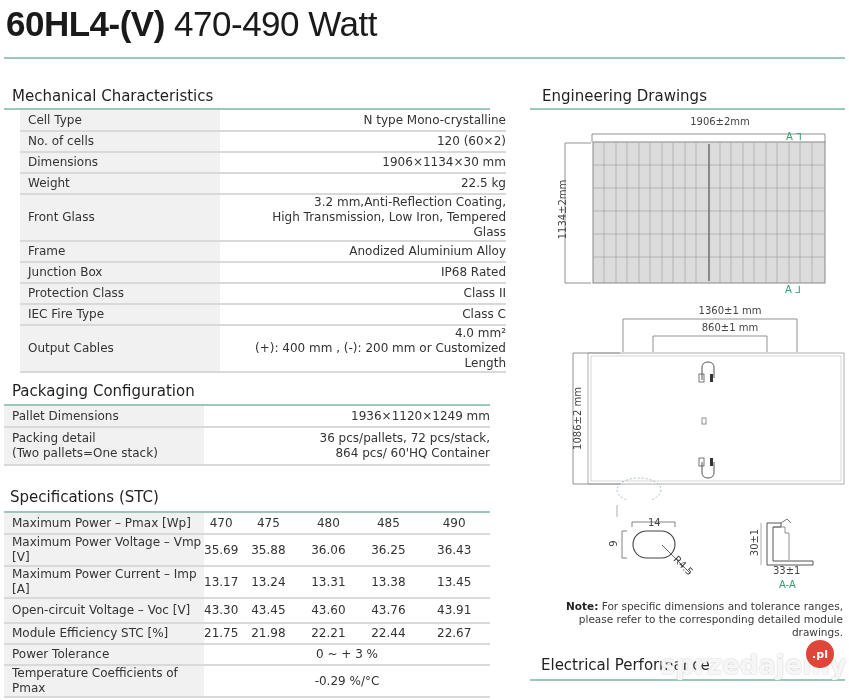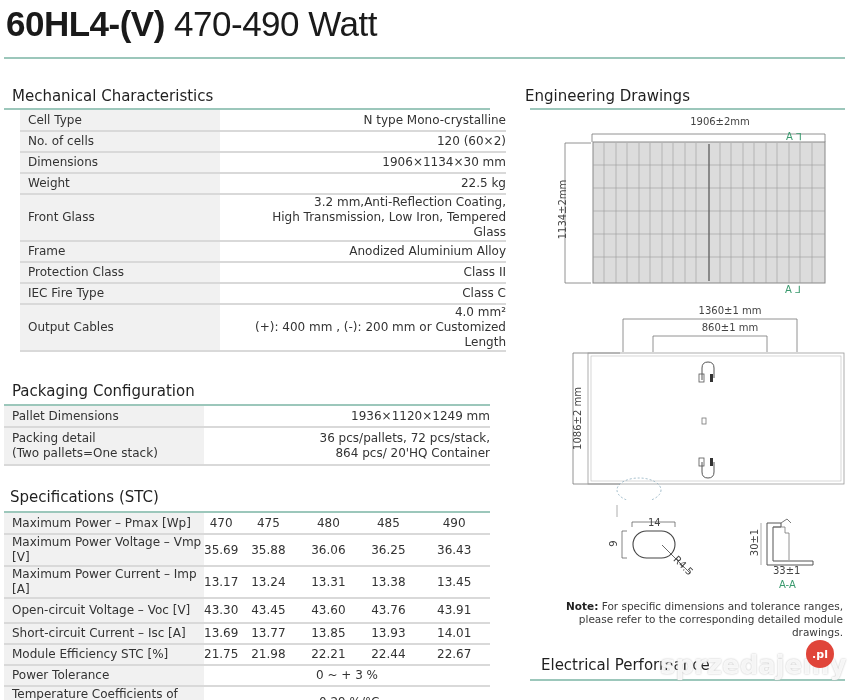--- a/index.html
+++ b/index.html
@@ -57,20 +57,24 @@
         <td class="v">
           <div>3.2 mm,Anti-Reflection Coating,</div>
           <div>High Transmission, Low Iron, Tempered Glass</div>
         </td>
       </tr>
   <tr style="height:21px">
         <td class="k">Frame</td>
         <td class="v">Anodized Aluminium Alloy</td>
       </tr>
   <tr style="height:21px">
+        <td class="k">Junction Box</td>
+        <td class="v">IP68 Rated</td>
+      </tr>
+  <tr style="height:21px">
         <td class="k">Protection Class</td>
         <td class="v">Class II</td>
       </tr>
   <tr style="height:21px">
         <td class="k">IEC Fire Type</td>
         <td class="v">Class C</td>
       </tr>
   <tr style="height:42px">
         <td class="k">Output Cables</td>
         <td class="v">
@@ -93,21 +97,21 @@
         <td class="k">Pallet Dimensions</td>
         <td class="v">1936×1120×1249 mm</td>
       </tr>
   <tr style="height:38px">
         <td class="k">
           <div>Packing detail</div>
           <div>(Two pallets=One stack)</div>
         </td>
         <td class="v">
           <div>36 pcs/pallets, 72 pcs/stack,</div>
-          <div>864 pcs/ 20'HQ Container</div>
+          <div>864 pcs/ 60'HQ Container</div>
         </td>
       </tr>
 </tbody>
   </table>
 
 <div class="sec-h" style="left:10px;top:488px;">Specifications (STC)</div>
 <div class="sec-rule" style="left:4px;top:511px;width:486px;"></div>
 <table class="spec stc" style="left:4px;top:513px;width:486px;">
   <colgroup>
       <col style="width:200px">
@@ -144,48 +148,40 @@
       </tr>
   <tr style="height:25px">
         <td class="k">Open-circuit Voltage – Voc [V]</td>
         <td>43.30</td>
         <td>43.45</td>
         <td>43.60</td>
         <td>43.76</td>
         <td>43.91</td>
       </tr>
   <tr style="height:21px">
-        <td class="k">Short-circuit Current – Isc [A]</td>
-        <td>13.69</td>
-        <td>13.77</td>
-        <td>13.85</td>
-        <td>13.93</td>
-        <td>14.01</td>
-      </tr>
-  <tr style="height:21px">
         <td class="k">Module Efficiency STC [%]</td>
         <td>21.75</td>
         <td>21.98</td>
         <td>22.21</td>
         <td>22.44</td>
         <td>22.67</td>
       </tr>
   <tr style="height:21px">
         <td class="k">Power Tolerance</td>
         <td colspan="5">0 ~ + 3 %</td>
       </tr>
   <tr style="height:21px">
         <td class="k">Temperature Coefficients of Pmax</td>
         <td colspan="5">-0.29 %/°C</td>
       </tr>
 
 </tbody>
   </table>
 
-<div class="sec-h" style="left:525px;top:87px;">Engineering Drawings</div>
+<div class="sec-h" style="left:542px;top:87px;">Engineering Drawings</div>
 <div class="sec-rule" style="left:530px;top:108px;width:315px;"></div>
 
 <div class="drawing" style="left:560px;top:114px;width:290px;height:190px;">
   <div style="position:absolute;left:0;right:0;top:2px;text-align:center;font-size:10px;color:#444;padding-left:30px;">1906±2mm</div>
   <svg width="290" height="190" style="position:absolute;left:0;top:0;">
     <line x1="32" y1="20" x2="32" y2="28" stroke="#777" stroke-width="0.8"></line>
     <line x1="32" y1="20" x2="265" y2="20" stroke="#777" stroke-width="0.8"></line>
     <line x1="265" y1="20" x2="265" y2="28" stroke="#777" stroke-width="0.8"></line>
     <line x1="5" y1="29" x2="31" y2="29" stroke="#777" stroke-width="0.8"></line>
     <line x1="5" y1="29" x2="5" y2="169" stroke="#777" stroke-width="0.8"></line>

